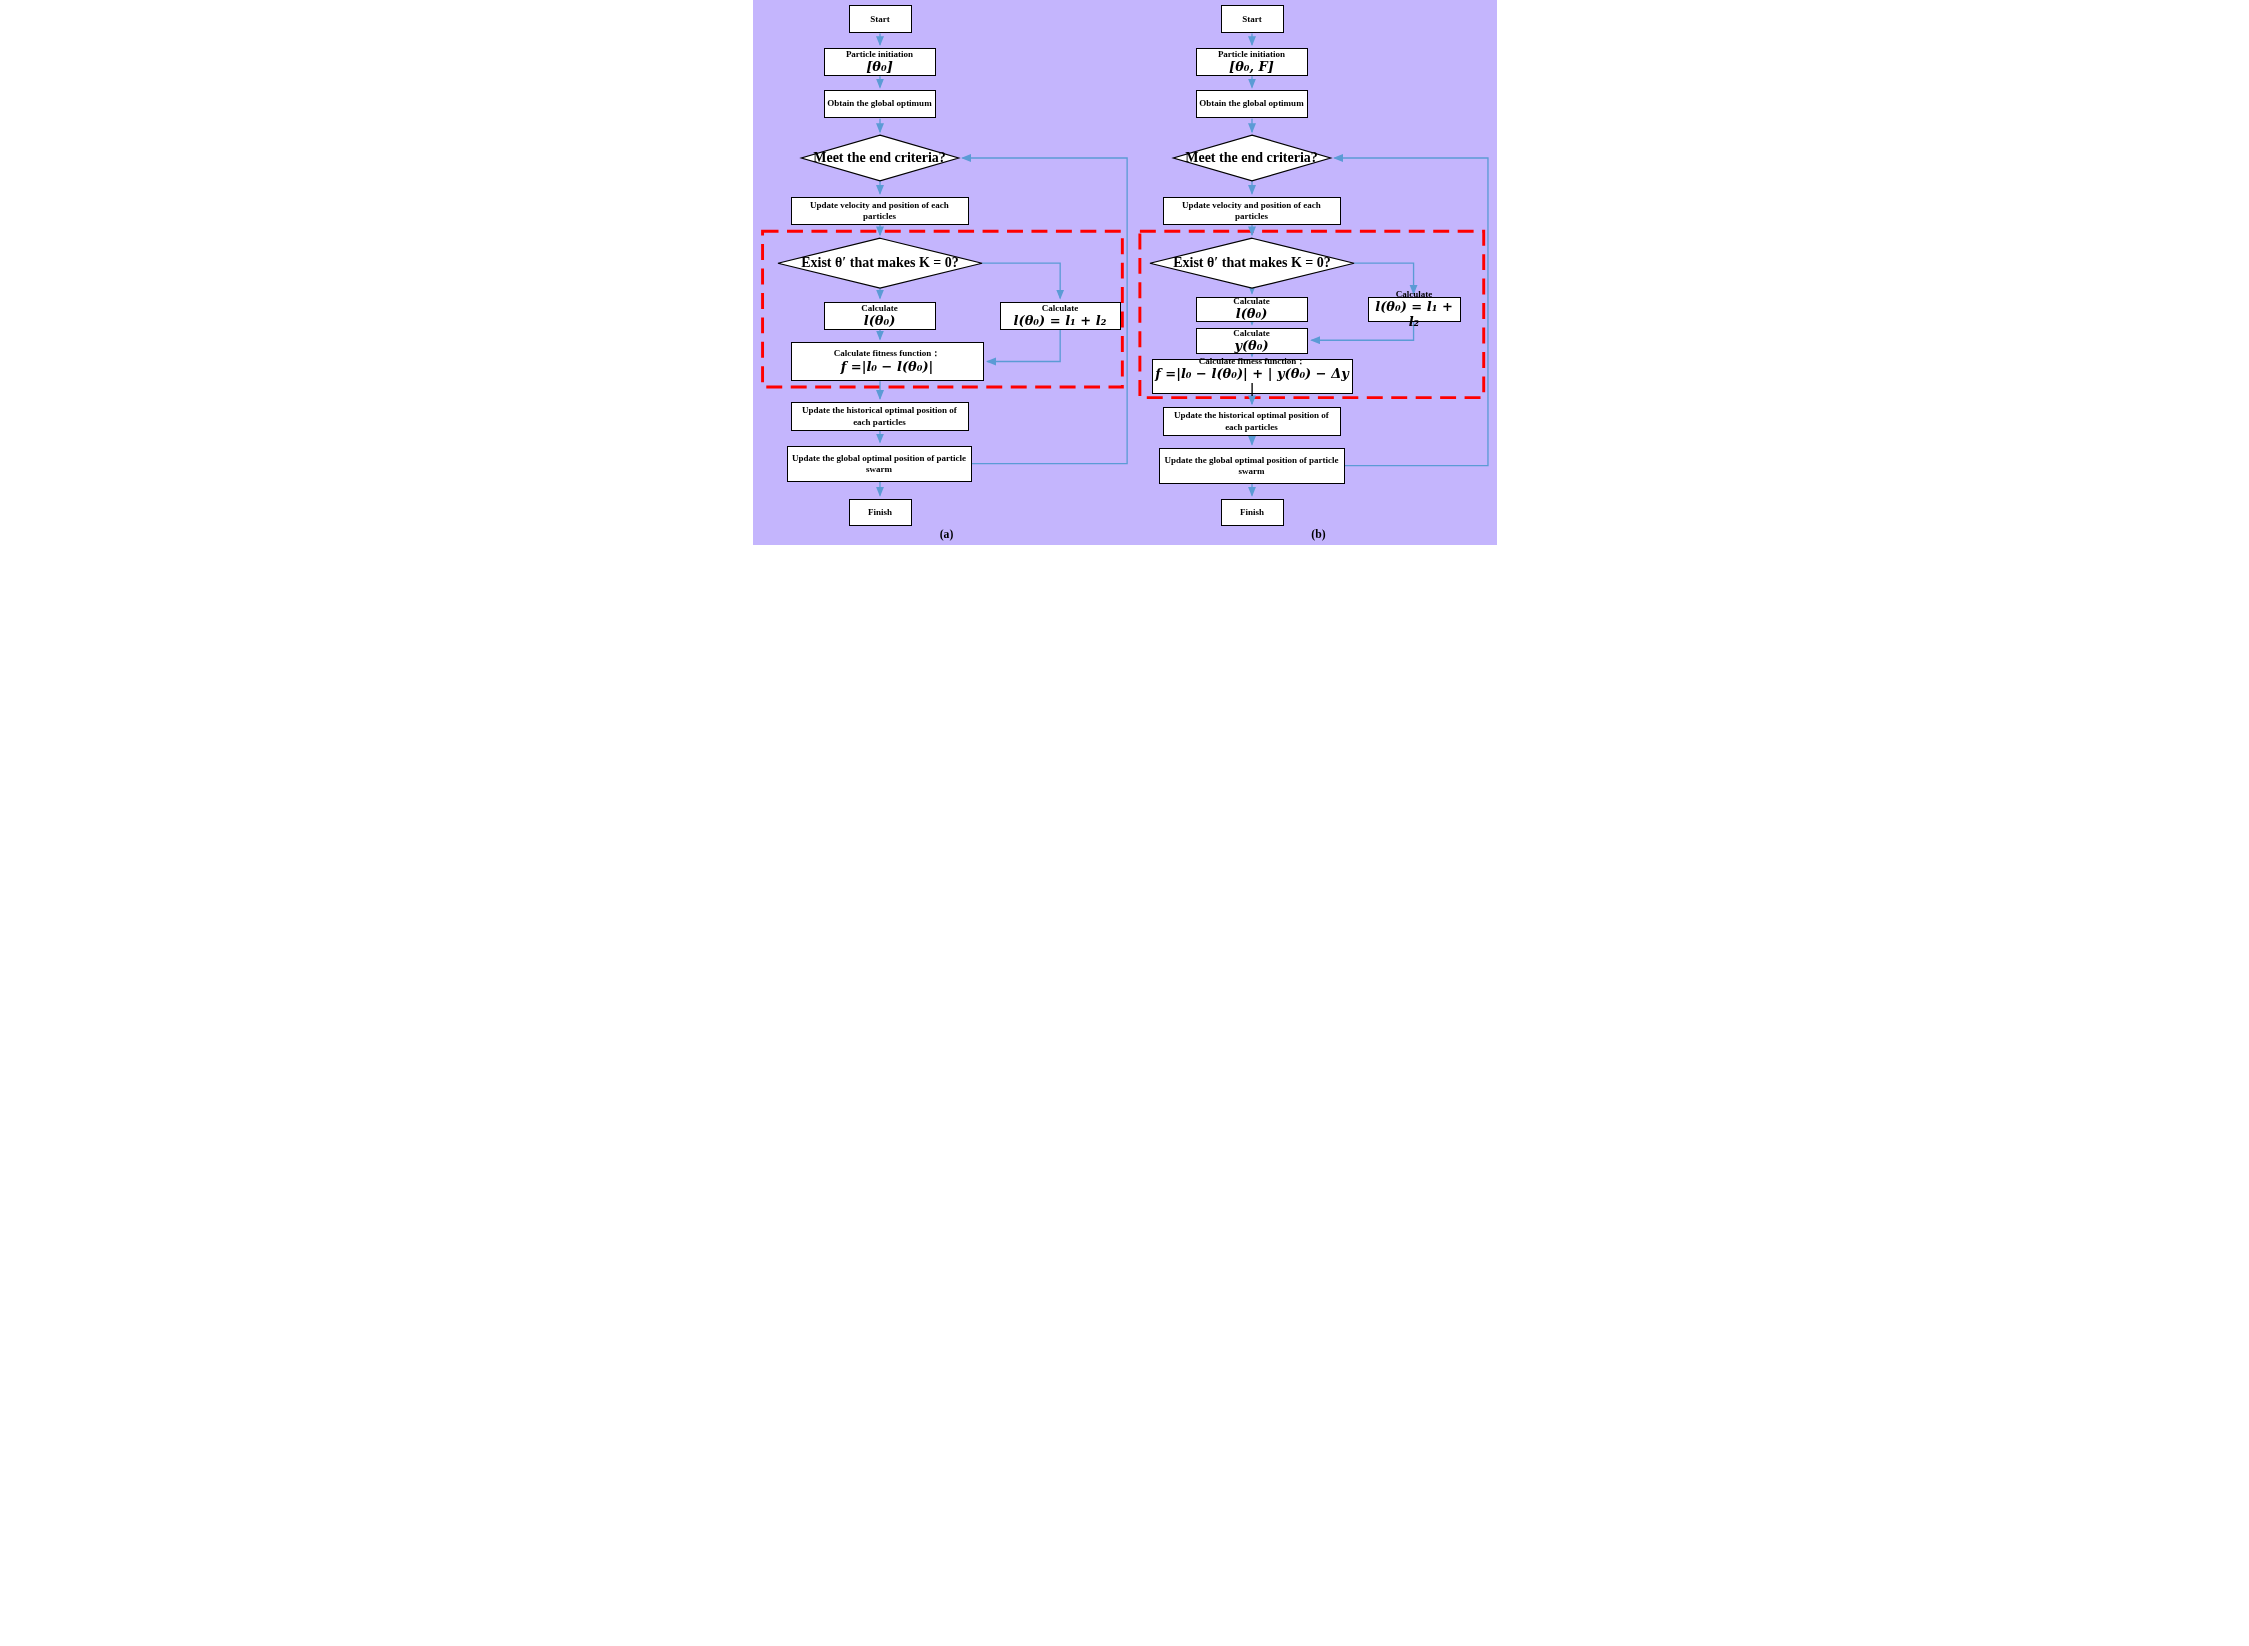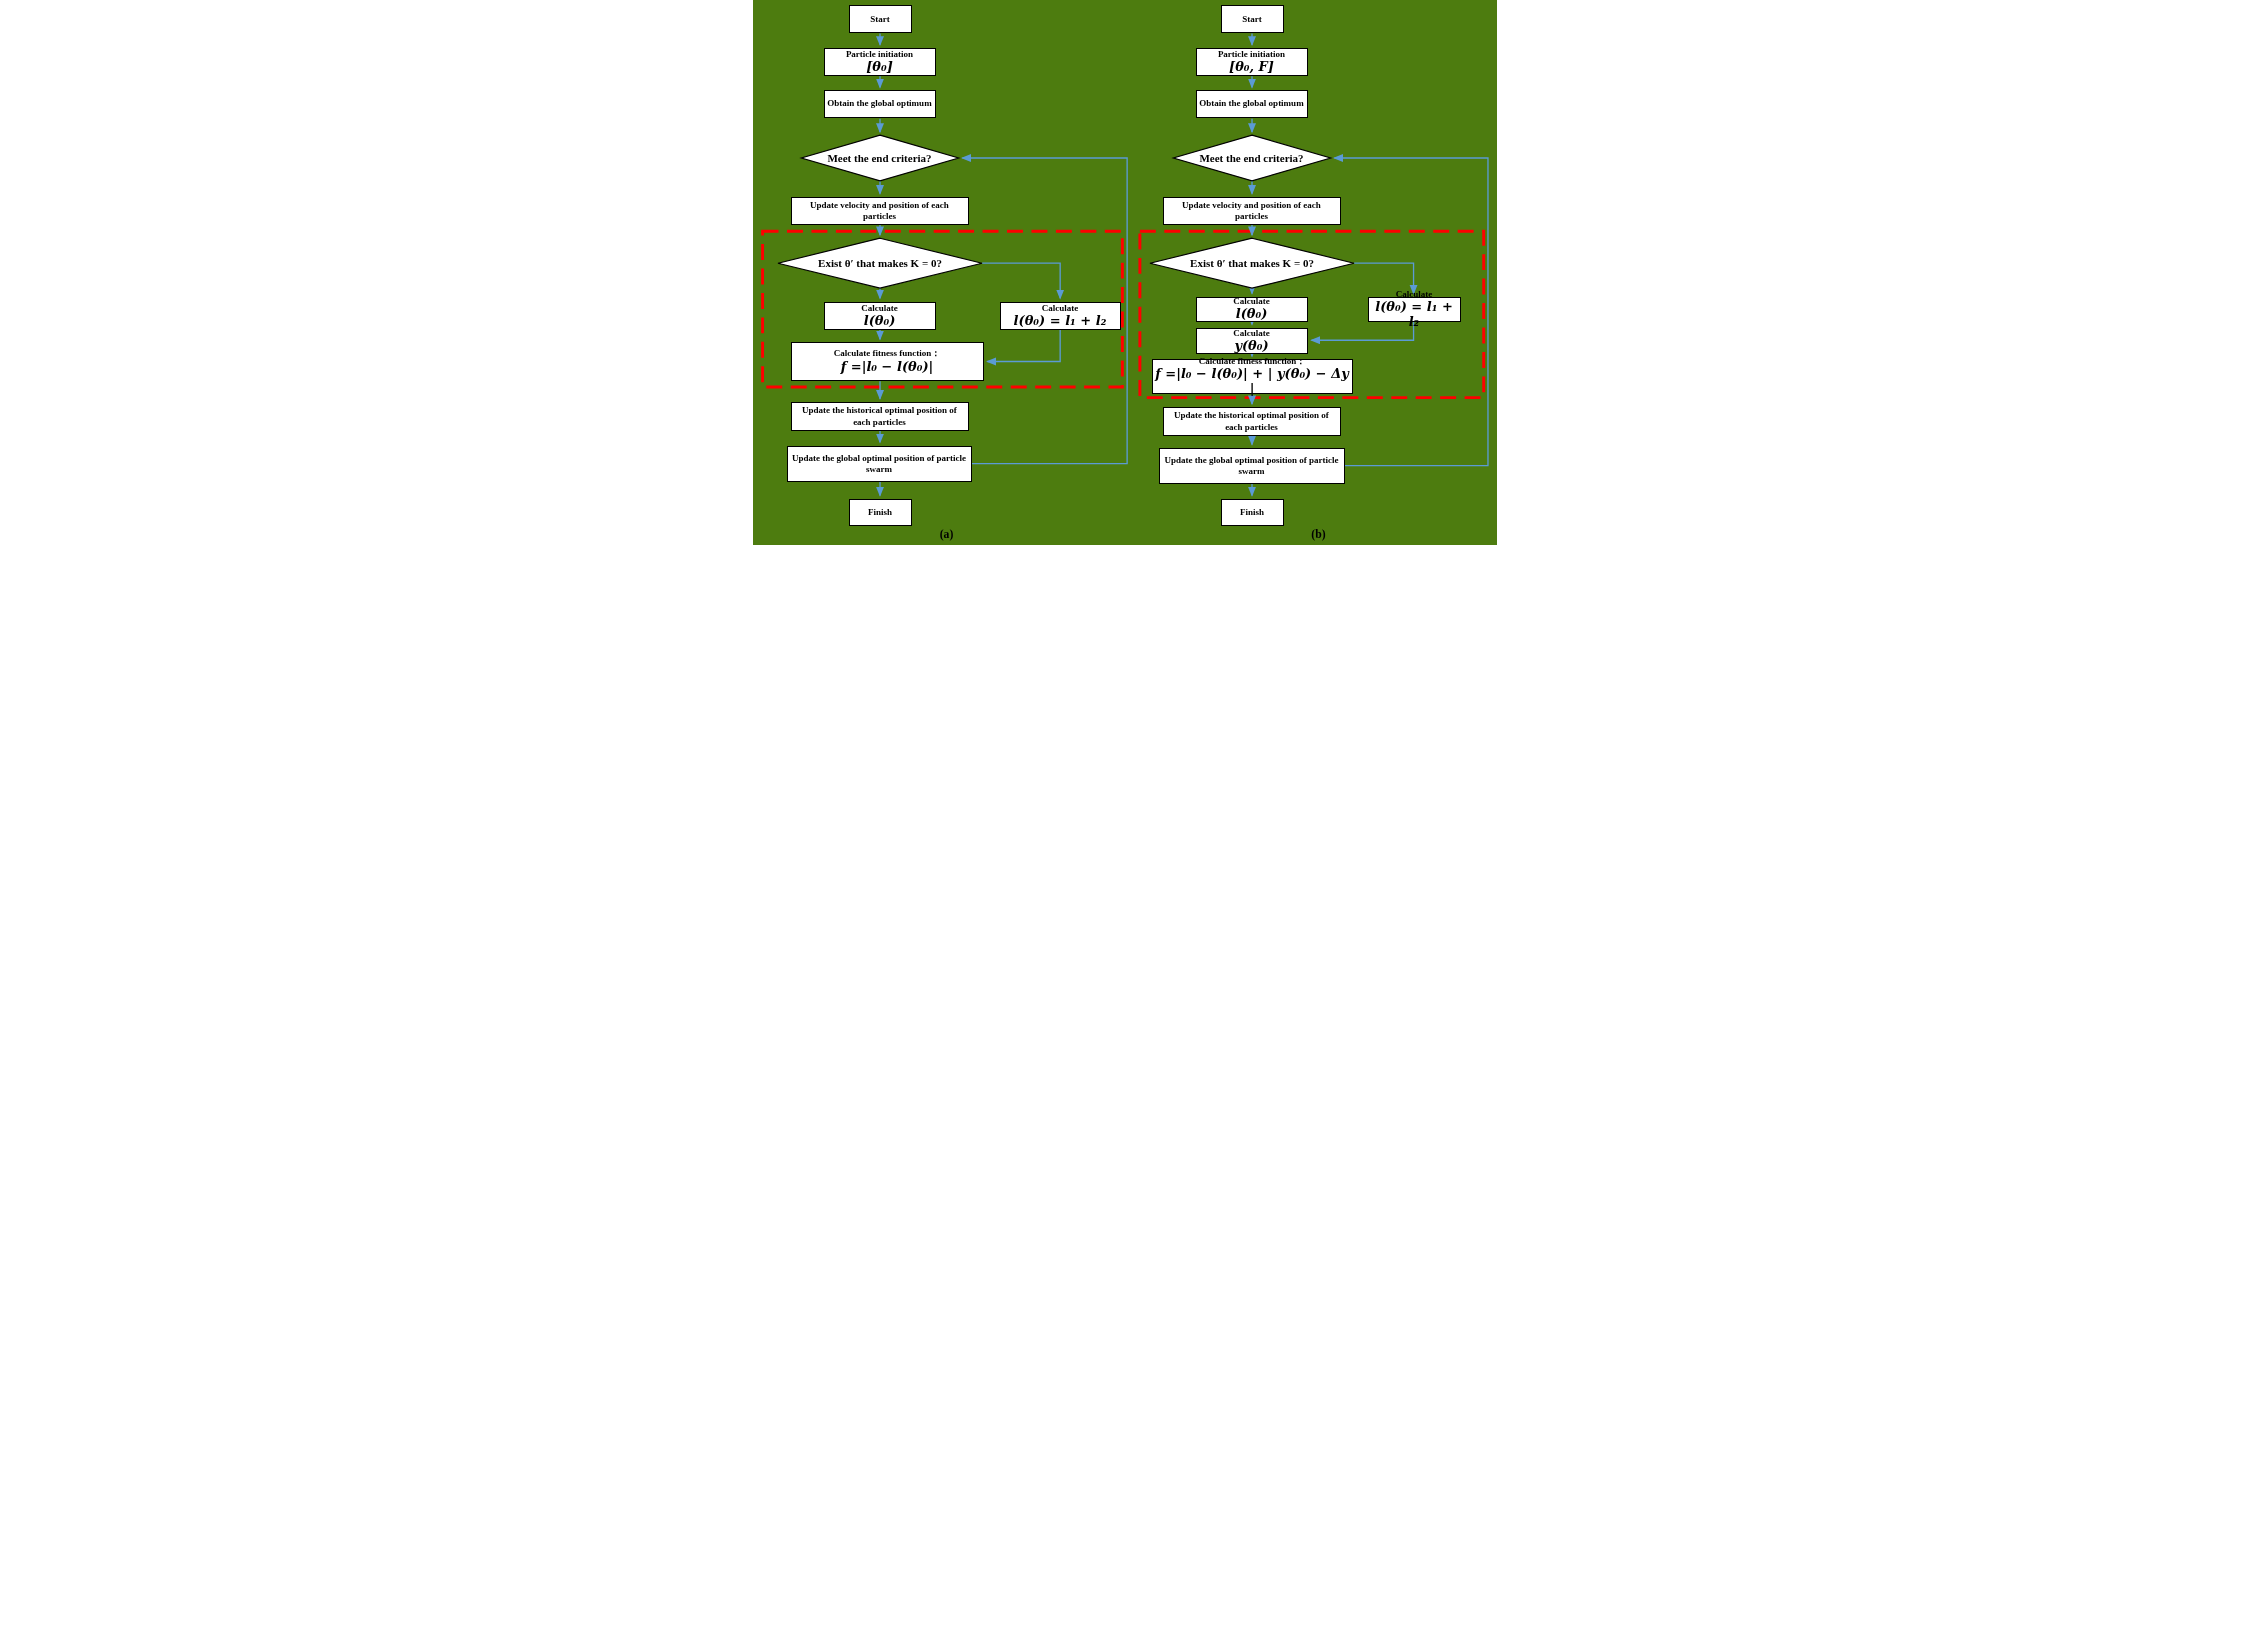--- a/index.html
+++ b/index.html
@@ -1,20 +1,20 @@
 <!DOCTYPE html>
 <html style="font-size:8.5px"><head>
 <meta charset="utf-8">
 <style>
   html,body{margin:0;padding:0;background:#ffffff;}
   .canvas{
     position:relative;
     width:744px;height:545px;
     margin:0 auto;
-    background:#4d7c0f;
+    background:#c4b5fd;
     font-family:"Liberation Serif", serif;
     color:#000;
   }
   .layer{position:absolute;left:0;top:0;width:744px;height:545px;}
   .node{
     position:absolute;
     background:#ffffff;
     border:1.3px solid #000;
     display:flex;flex-direction:column;align-items:center;justify-content:center;
     text-align:center;
@@ -29,21 +29,21 @@
     font-family:"DejaVu Serif", serif;
     font-style:italic;
     font-weight:bold;
     font-size:13px;
     line-height:1.15;
   }
   .dtext{
     position:absolute;
     display:flex;align-items:center;justify-content:center;
     text-align:center;
-    font-weight:bold;font-size:11px;
+    font-weight:bold;font-size:14px;
     z-index:3;
     pointer-events:none;
   }
   .caption{
     position:absolute;
     font-weight:bold;font-size:11.7px;
     z-index:3;
     transform:translate(-50%,-50%);
   }
   svg{overflow:visible;}

